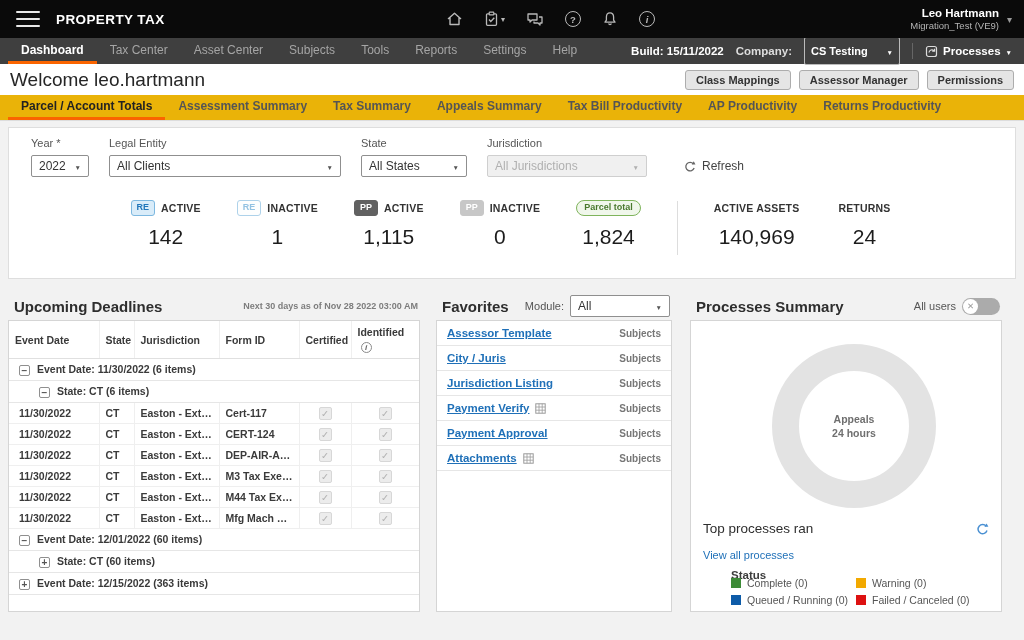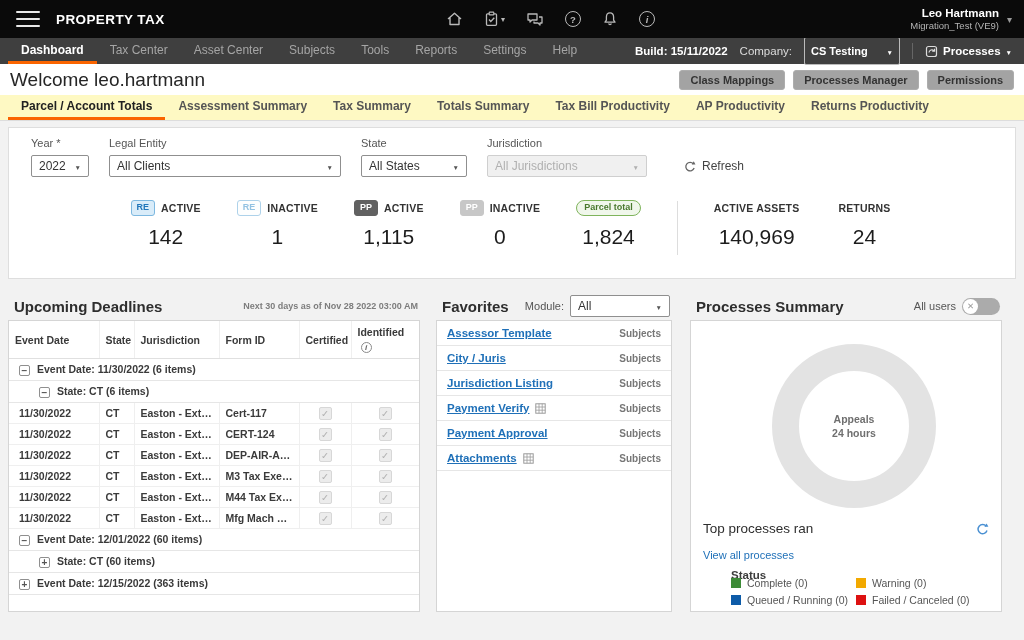--- a/index.html
+++ b/index.html
@@ -26,34 +26,34 @@
   .user-context { color:#b5b5b5; font-size:9.5px; }
   .user-caret { color:#9a9a9a; font-size:10px; }
   .user-caret::after { content:"▾"; }
 
   
   .navbar { height:26px; background:#3f3f3f; display:flex; align-items:stretch; padding-left:8px; }
   .nav-item { display:flex; align-items:center; padding:0 13px; font-size:12px; color:#a5a5a5; cursor:pointer; border-bottom:3px solid transparent; }
   .nav-item.active { color:#fff; font-weight:bold; border-bottom-color:#fa6400; }
   .nav-right { margin-left:auto; display:flex; align-items:center; gap:12px; padding-right:12px; }
   .build-label { color:#fff; font-size:11.5px; font-weight:bold; }
-  .company-label { color:#ddd; font-size:11.5px; font-weight:normal; }
+  .company-label { color:#ddd; font-size:11.5px; font-weight:bold; }
   .company-select { width:96px; height:28px; border:1px solid #bbb; border-radius:2px; display:flex; align-items:center; justify-content:space-between; padding:0 6px; color:#fff; font-size:11px; font-weight:bold; cursor:pointer; }
   .caret::after { content:"▼"; font-size:6.5px; color:inherit; }
   .nav-divider { width:1px; height:16px; background:#666; }
   .processes-btn { display:flex; align-items:center; gap:5px; color:#fff; font-size:11.5px; font-weight:bold; cursor:pointer; }
 
   
   .welcome-row { height:31px; background:#fff; display:flex; align-items:center; padding:0 10px; }
   .welcome-title { font-size:19px; font-weight:normal; color:#262626; }
   .action-buttons { margin-left:auto; display:flex; gap:8px; }
-  .action-buttons button { background:#a3a3a3; border:1px solid #adadad; border-radius:3px; padding:3px 10px; font-family:inherit; font-size:11px; font-weight:bold; color:#333; cursor:pointer; }
-
-  
-  .tabs-row { height:26px; background:#fef9c3; border-bottom:1px solid #ddd; display:flex; padding-left:8px; }
+  .action-buttons button { background:#e5e5e5; border:1px solid #adadad; border-radius:3px; padding:3px 10px; font-family:inherit; font-size:11px; font-weight:bold; color:#333; cursor:pointer; }
+
+  
+  .tabs-row { height:26px; background:#eab308; border-bottom:1px solid #ddd; display:flex; padding-left:8px; }
   .tab { display:flex; align-items:center; padding:0 13px; font-size:12px; font-weight:bold; color:#555; cursor:pointer; border-bottom:3px solid transparent; }
   .tab.active { color:#222; border-bottom-color:#fa6400; }
 
   
   .filter-card { position:absolute; left:8px; top:127px; width:1008px; height:152px; background:#fff; border:1px solid #dedede; }
   .filters { display:flex; gap:20px; padding:9px 0 0 22px; align-items:flex-end; }
   .field { display:flex; flex-direction:column; gap:6px; }
   .field label { font-size:11px; color:#555; }
   .select { height:22px; border:1px solid #8f8f8f; border-radius:2px; background:#fff; display:flex; align-items:center; justify-content:space-between; padding:0 7px; font-size:12px; color:#333; cursor:pointer; }
   .select .caret::after { color:#555; }
@@ -214,30 +214,30 @@
         <span>Processes</span>
         <span class="caret"></span>
       </div>
     </div>
   </nav>
 
   <div class="welcome-row">
     <h1 class="welcome-title">Welcome leo.hartmann</h1>
     <div class="action-buttons">
       <button>Class Mappings</button>
-      <button>Processes Manager</button>
+      <button>Assessor Manager</button>
       <button>Permissions</button>
     </div>
   </div>
 
   <div class="tabs-row">
     <div class="tab active">Parcel / Account Totals</div>
     <div class="tab">Assessment Summary</div>
     <div class="tab">Tax Summary</div>
-    <div class="tab">Totals Summary</div>
+    <div class="tab">Appeals Summary</div>
     <div class="tab">Tax Bill Productivity</div>
     <div class="tab">AP Productivity</div>
     <div class="tab">Returns Productivity</div>
   </div>
 
   <section class="filter-card">
     <div class="filters">
       <div class="field">
         <label>Year *</label>
         <div class="select w-year">

